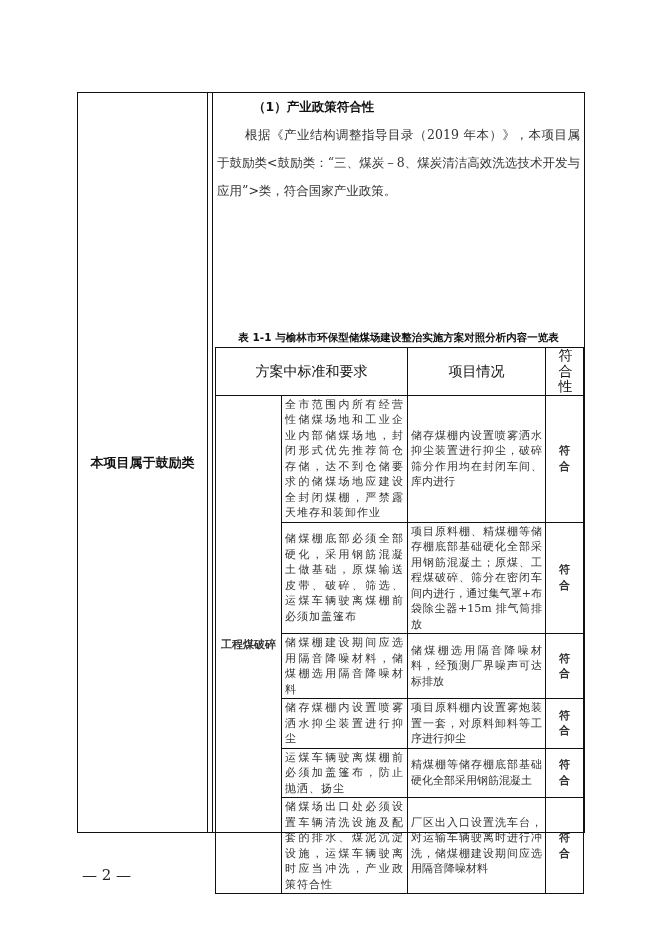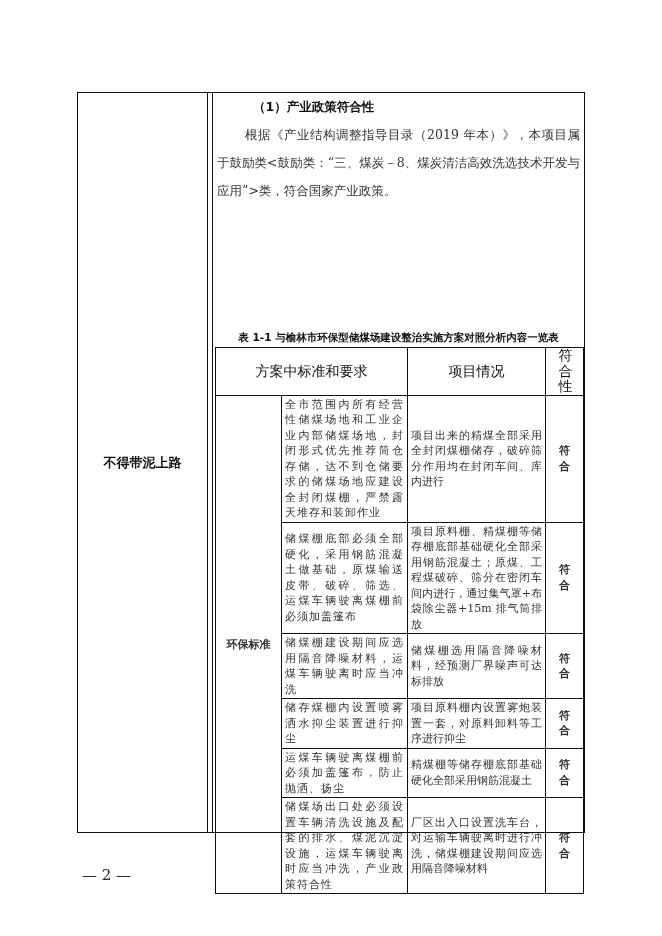--- a/index.html
+++ b/index.html
@@ -38,21 +38,21 @@
   .req { text-align:justify; letter-spacing:1px; }
   .sit { text-align:justify; }
   .pagenum { position:absolute; left:82px; top:866px; font-size:15px; color:#222;
              font-family:"DejaVu Serif","Liberation Serif",serif; }
 </style>
 </head>
 <body>
 
 <div class="outer">
   <div class="left-col">
-    <span class="left-label">不得带泥上路</span>
+    <span class="left-label">本项目属于鼓励类</span>
   </div>
   <div class="right-cell">
     <div class="content">
       <div class="heading h1">（1）产业政策符合性</div>
       <p class="p indent">根据《产业结构调整指导目录（2019 年本）》，本项目属于鼓励类&lt;鼓励类：“三、煤炭－8、煤炭清洁高效洗选技术开发与应用”&gt;类，符合国家产业政策。</p>
     </div>
     <div class="caption">表 1-1  与榆林市环保型储煤场建设整治实施方案对照分析内容一览表</div>
     <table class="inner">
       <colgroup>
         <col style="width:66px">
@@ -62,32 +62,32 @@
       </colgroup>
       <thead>
         <tr>
           <th colspan="2">方案中标准和要求</th>
           <th>项目情况</th>
           <th class="conform-h"><span style="display:inline-block;width:12px;word-break:break-all;">符合性</span></th>
         </tr>
       </thead>
       <tbody>
         <tr style="height:127px">
-          <td rowspan="6" class="cat">环保标准</td>
+          <td rowspan="6" class="cat">工程煤破碎</td>
           <td class="req">全市范围内所有经营性储煤场地和工业企业内部储煤场地，封闭形式优先推荐筒仓存储，达不到仓储要求的储煤场地应建设全封闭煤棚，严禁露天堆存和装卸作业</td>
-          <td class="sit">项目出来的精煤全部采用全封闭煤棚储存，破碎筛分作用均在封闭车间、库内进行</td>
+          <td class="sit">储存煤棚内设置喷雾洒水抑尘装置进行抑尘，破碎筛分作用均在封闭车间、库内进行</td>
           <td class="conform"><span style="display:inline-block;width:13px;word-break:break-all;">符合</span></td>
         </tr>
         <tr style="height:103px">
           <td class="req">储煤棚底部必须全部硬化，采用钢筋混凝土做基础，原煤输送皮带、破碎、筛选、运煤车辆驶离煤棚前必须加盖篷布</td>
           <td class="sit">项目原料棚、精煤棚等储存棚底部基础硬化全部采用钢筋混凝土；原煤、工程煤破碎、筛分在密闭车间内进行，通过集气罩+布袋除尘器+15m 排气筒排放</td>
           <td class="conform"><span style="display:inline-block;width:13px;word-break:break-all;">符合</span></td>
         </tr>
         <tr style="height:46px">
-          <td class="req">储煤棚建设期间应选用隔音降噪材料，运煤车辆驶离时应当冲洗</td>
+          <td class="req">储煤棚建设期间应选用隔音降噪材料，储煤棚选用隔音降噪材料</td>
           <td class="sit">储煤棚选用隔音降噪材料，经预测厂界噪声可达标排放</td>
           <td class="conform"><span style="display:inline-block;width:13px;word-break:break-all;">符合</span></td>
         </tr>
         <tr style="height:46px">
           <td class="req">储存煤棚内设置喷雾洒水抑尘装置进行抑尘</td>
           <td class="sit">项目原料棚内设置雾炮装置一套，对原料卸料等工序进行抑尘</td>
           <td class="conform"><span style="display:inline-block;width:13px;word-break:break-all;">符合</span></td>
         </tr>
         <tr style="height:46px">
           <td class="req">运煤车辆驶离煤棚前必须加盖篷布，防止抛洒、扬尘</td>

